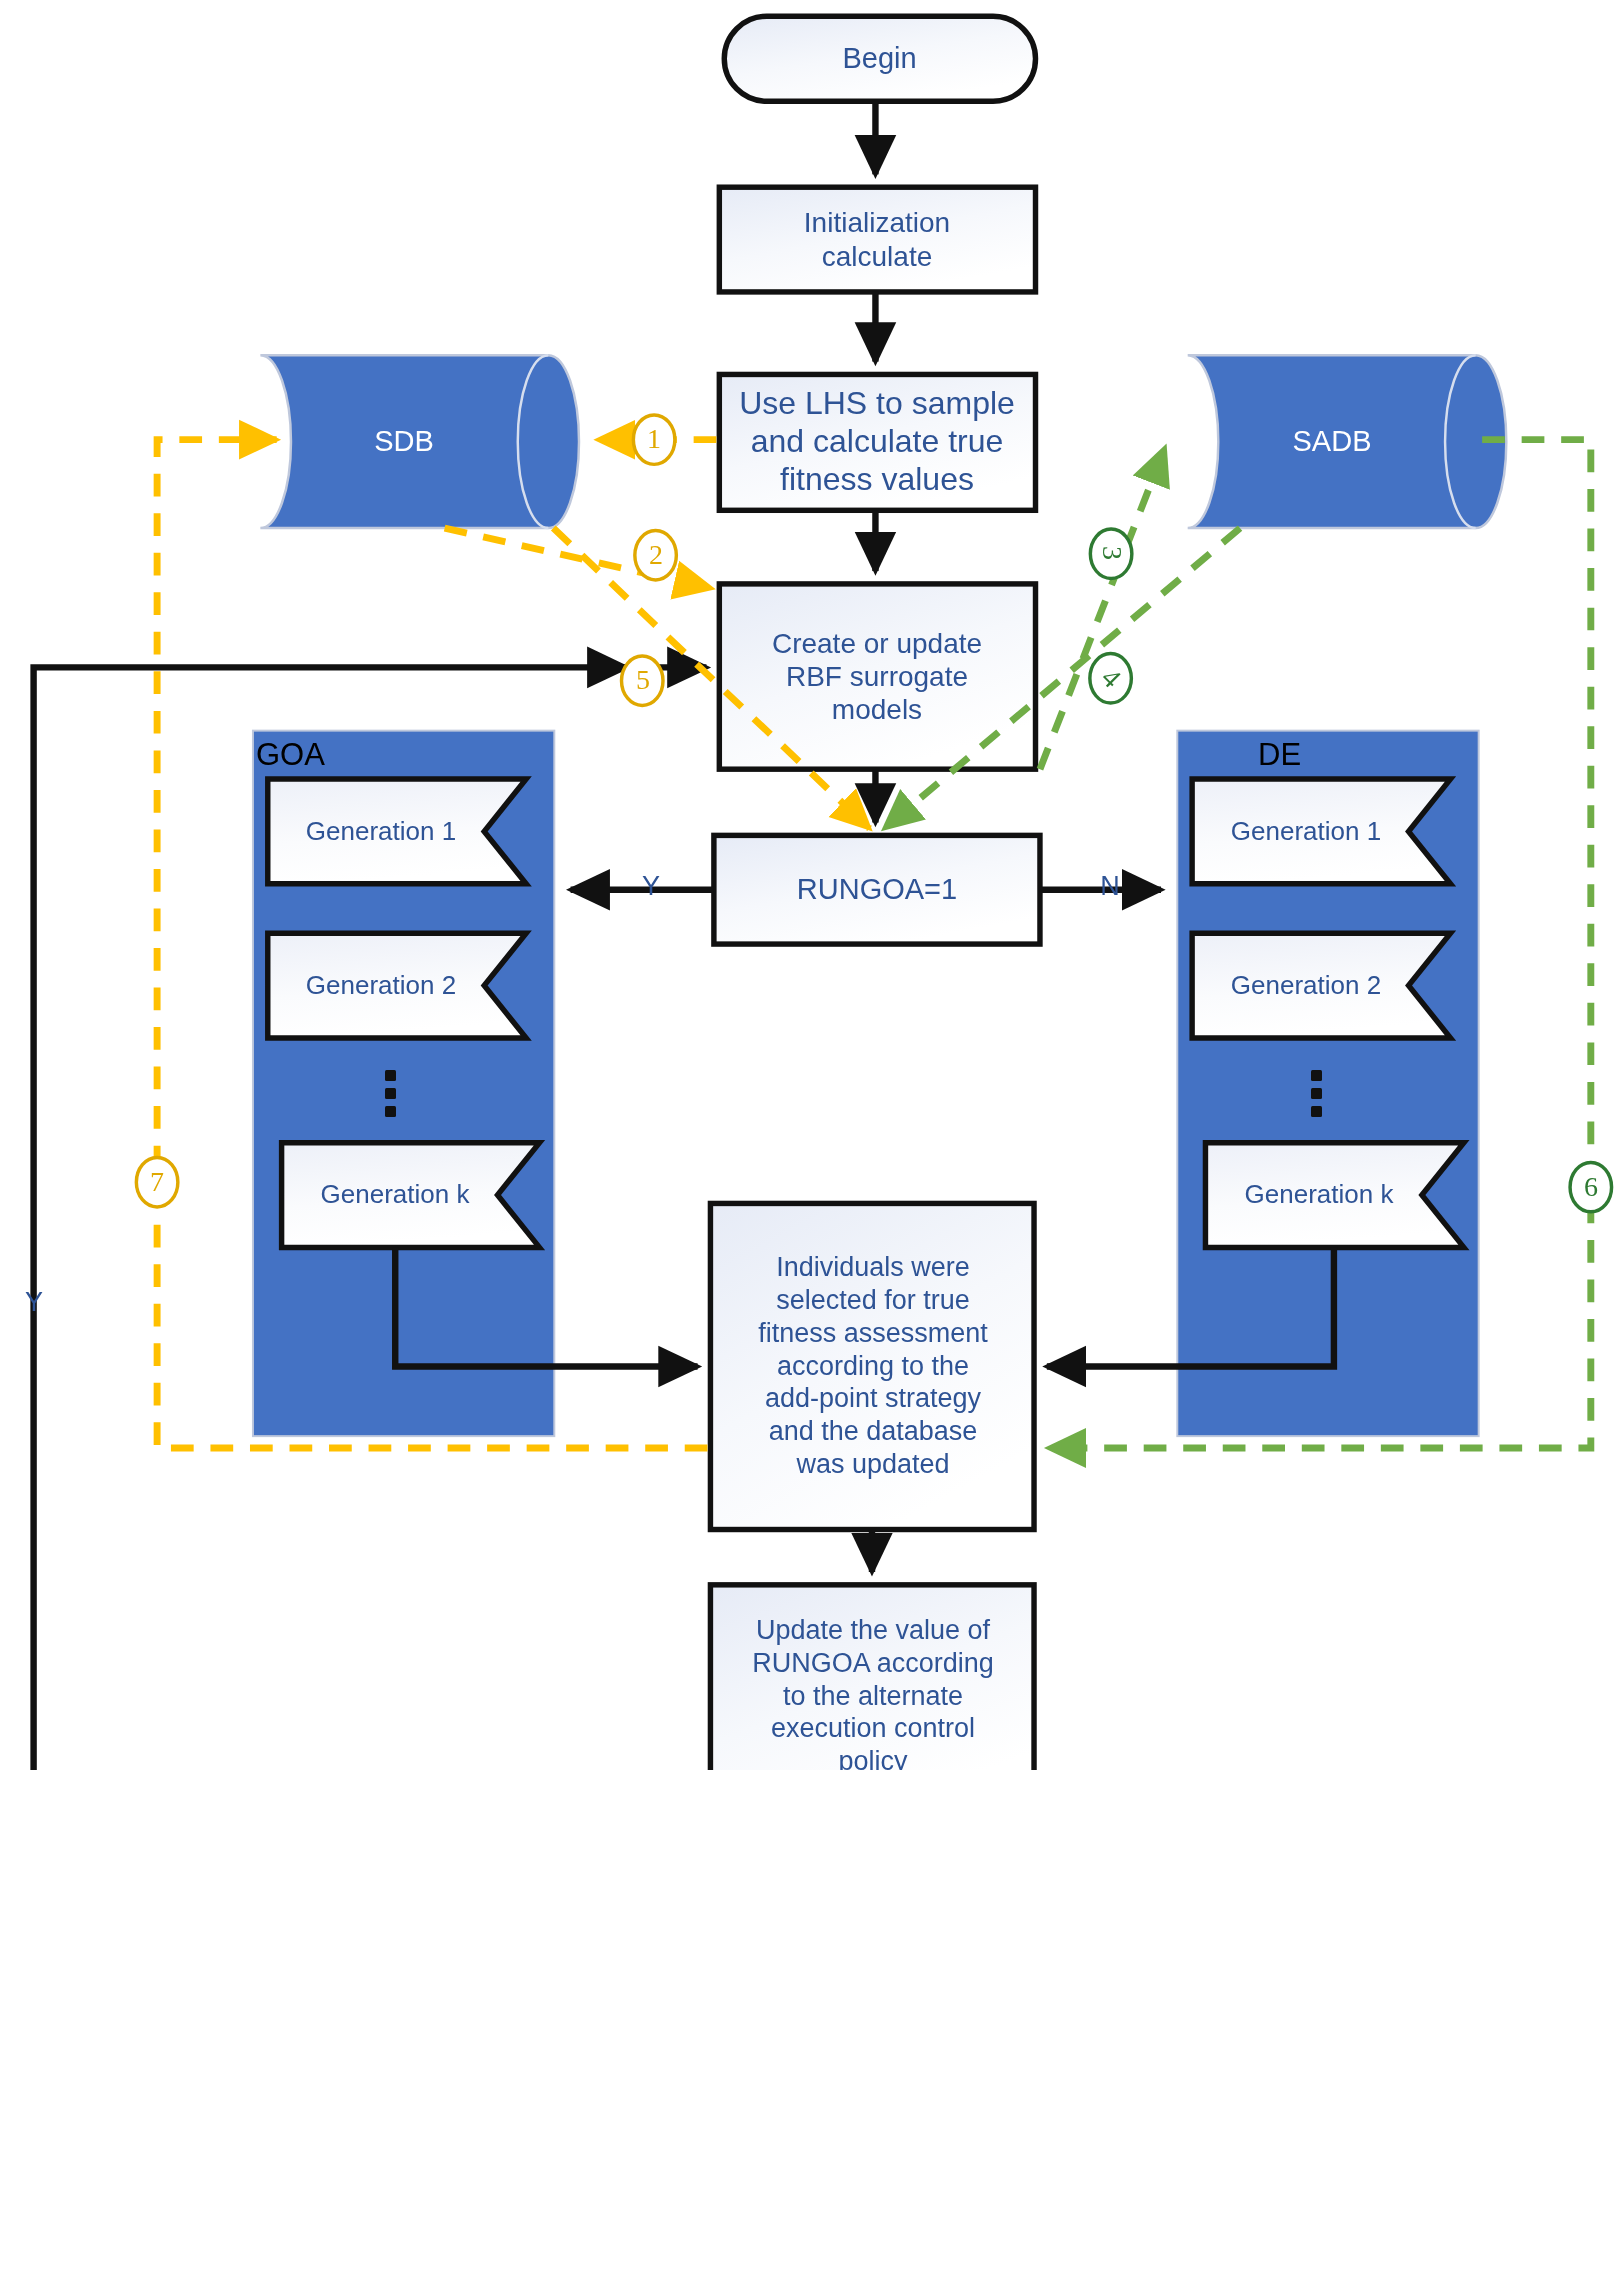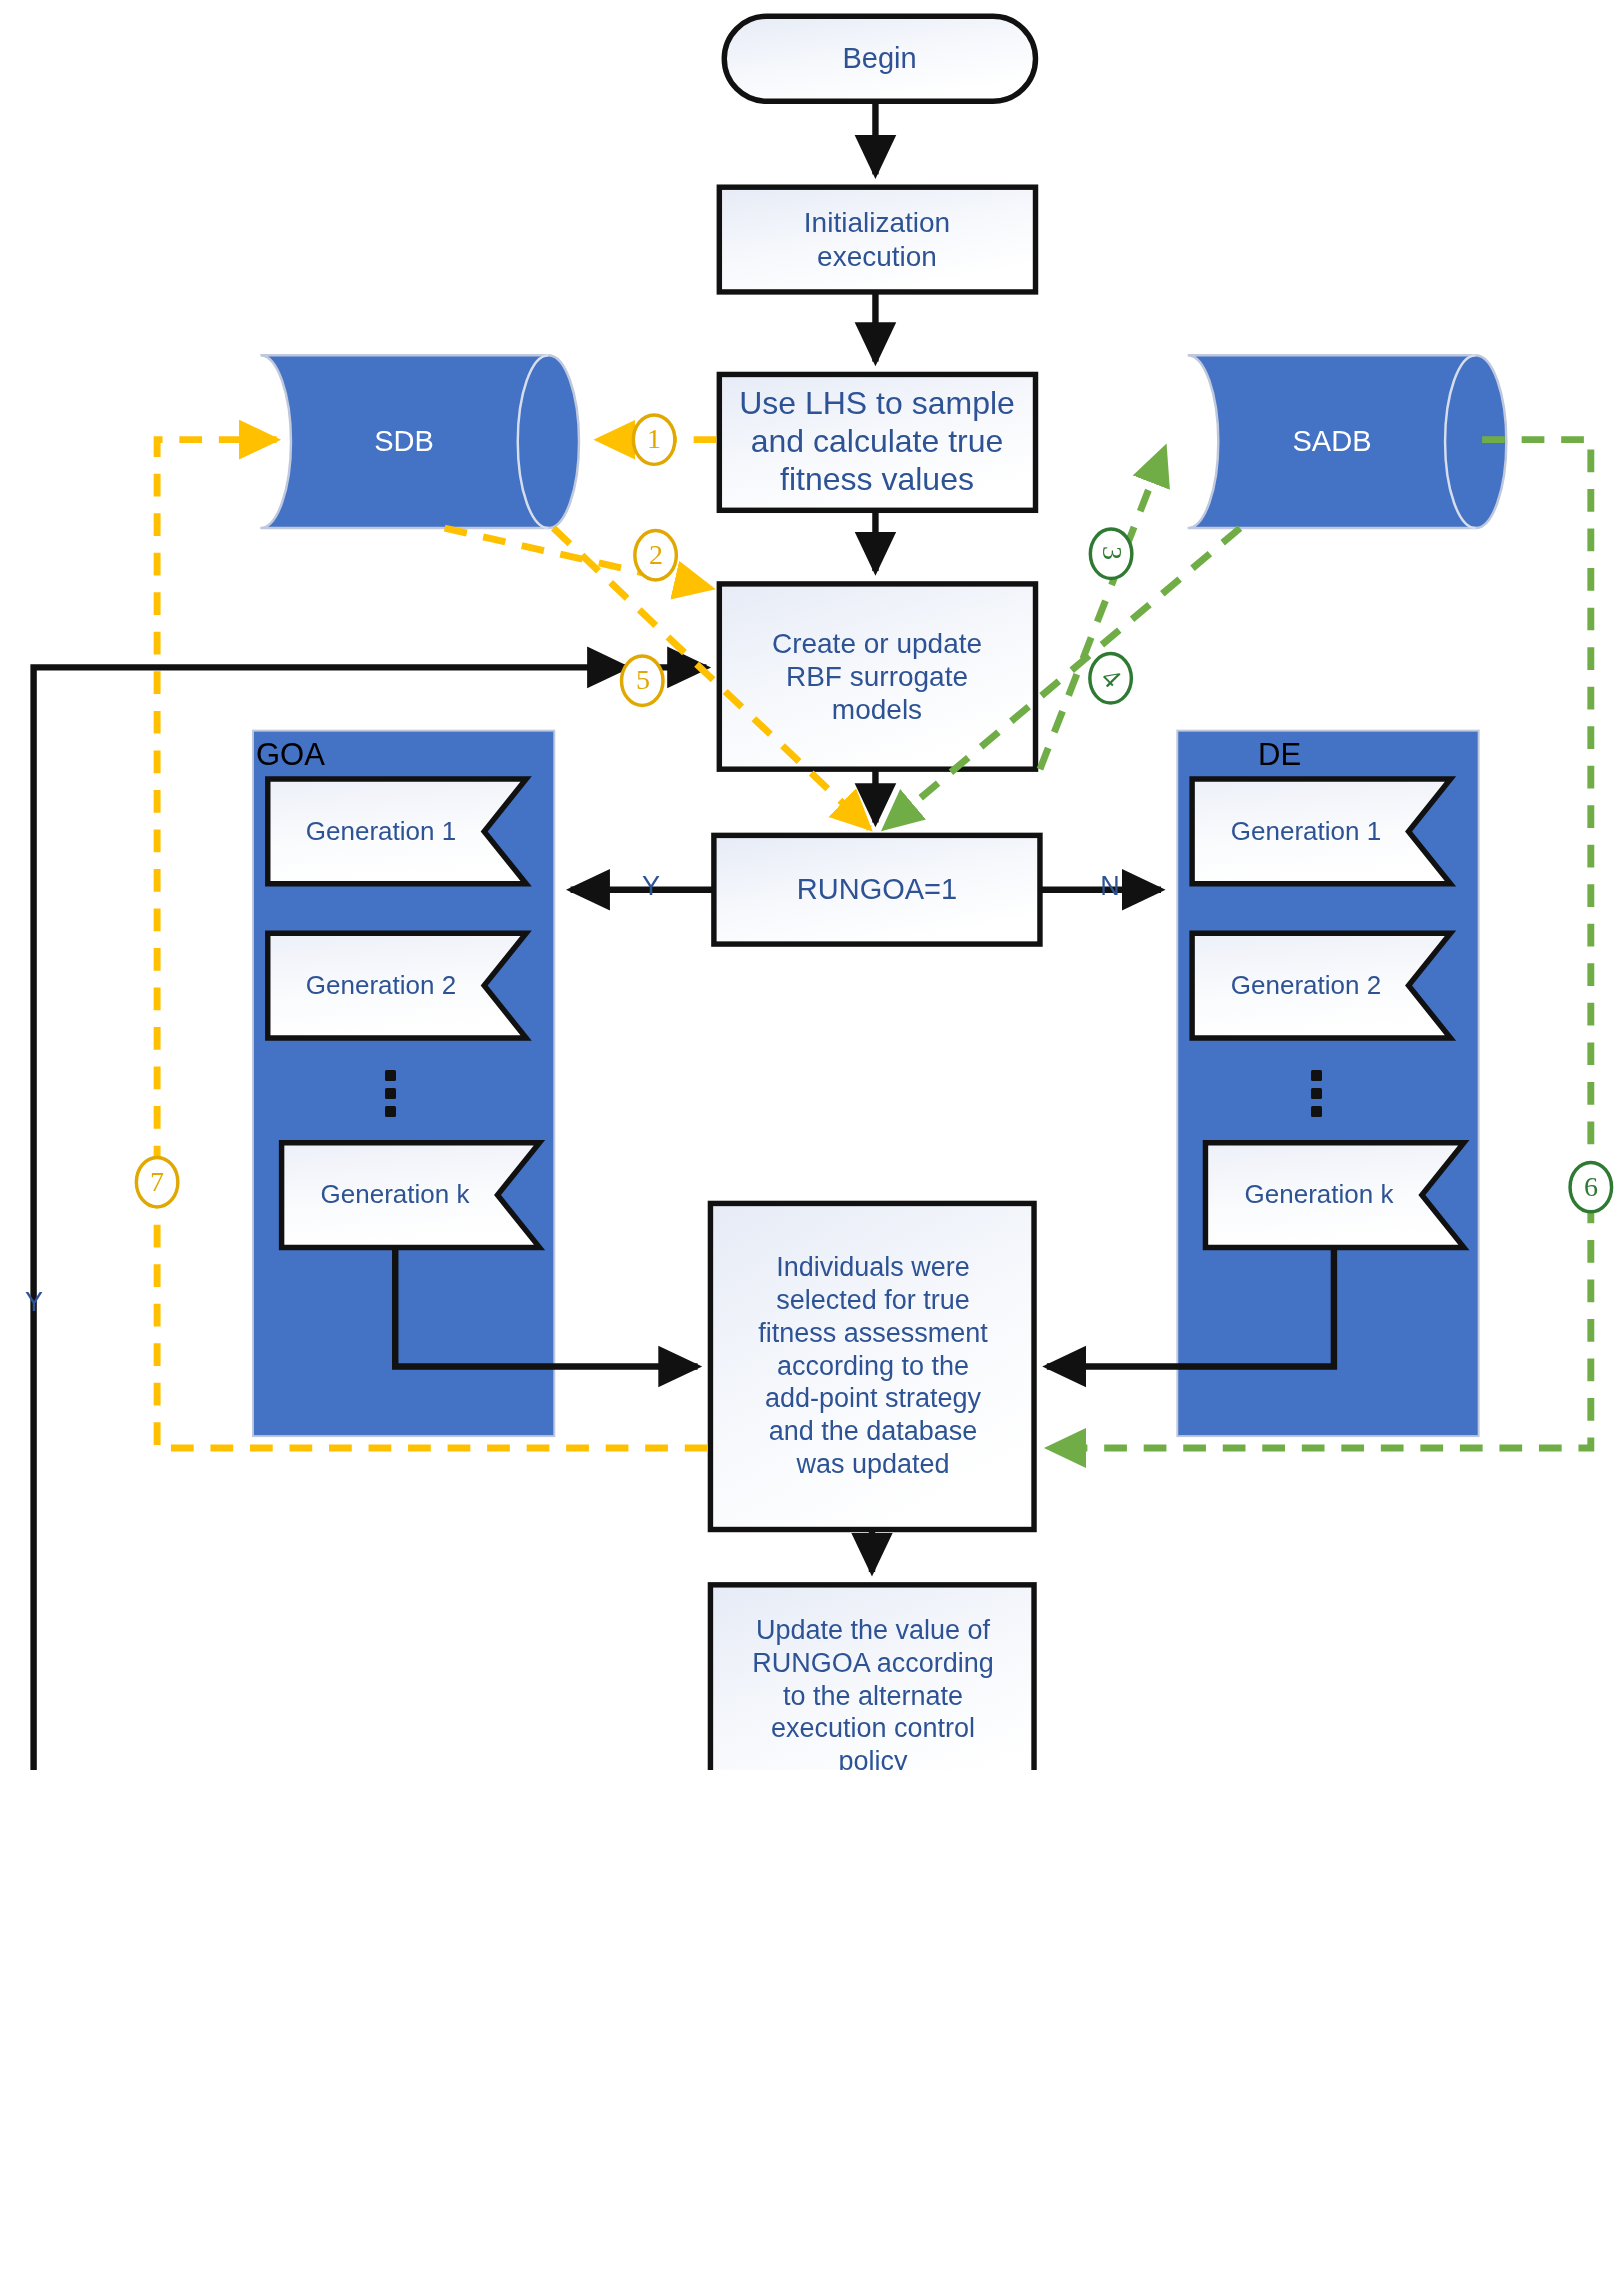--- a/index.html
+++ b/index.html
@@ -135,21 +135,21 @@
   <ellipse cx="2249" cy="1120" rx="42" ry="50" fill="#ffffff" stroke="#2E7A32" stroke-width="7"></ellipse>
   <ellipse cx="2248" cy="1372" rx="42" ry="50" fill="#ffffff" stroke="#2E7A32" stroke-width="7"></ellipse>
   <ellipse cx="1300" cy="1377" rx="42" ry="50" fill="#ffffff" stroke="#E0A800" stroke-width="7"></ellipse>
   <ellipse cx="3220" cy="2402" rx="42" ry="50" fill="#ffffff" stroke="#2E7A32" stroke-width="7"></ellipse>
   <ellipse cx="318" cy="2392" rx="42" ry="50" fill="#ffffff" stroke="#E0A800" stroke-width="7"></ellipse>
 </svg>
 
 <div class="nodetext" style="left:724px;top:16px;width:311px;height:85px;font-size:29px;">Begin</div>
 
 <div class="nodetext" style="left:719px;top:187px;width:316px;height:105px;font-size:28px;white-space:pre-line;">Initialization
-execution</div>
+calculate</div>
 
 <div class="nodetext" style="left:719px;top:374px;width:316px;height:136px;font-size:32px;white-space:pre-line;">Use LHS to sample
 and calculate true
 fitness values</div>
 
 <div class="nodetext" style="left:719px;top:584px;width:316px;height:185px;font-size:28px;white-space:pre-line;">Create or update
 RBF surrogate
 models</div>
 
 <div class="nodetext" style="left:714px;top:835px;width:326px;height:109px;font-size:29px;">RUNGOA=1</div>

